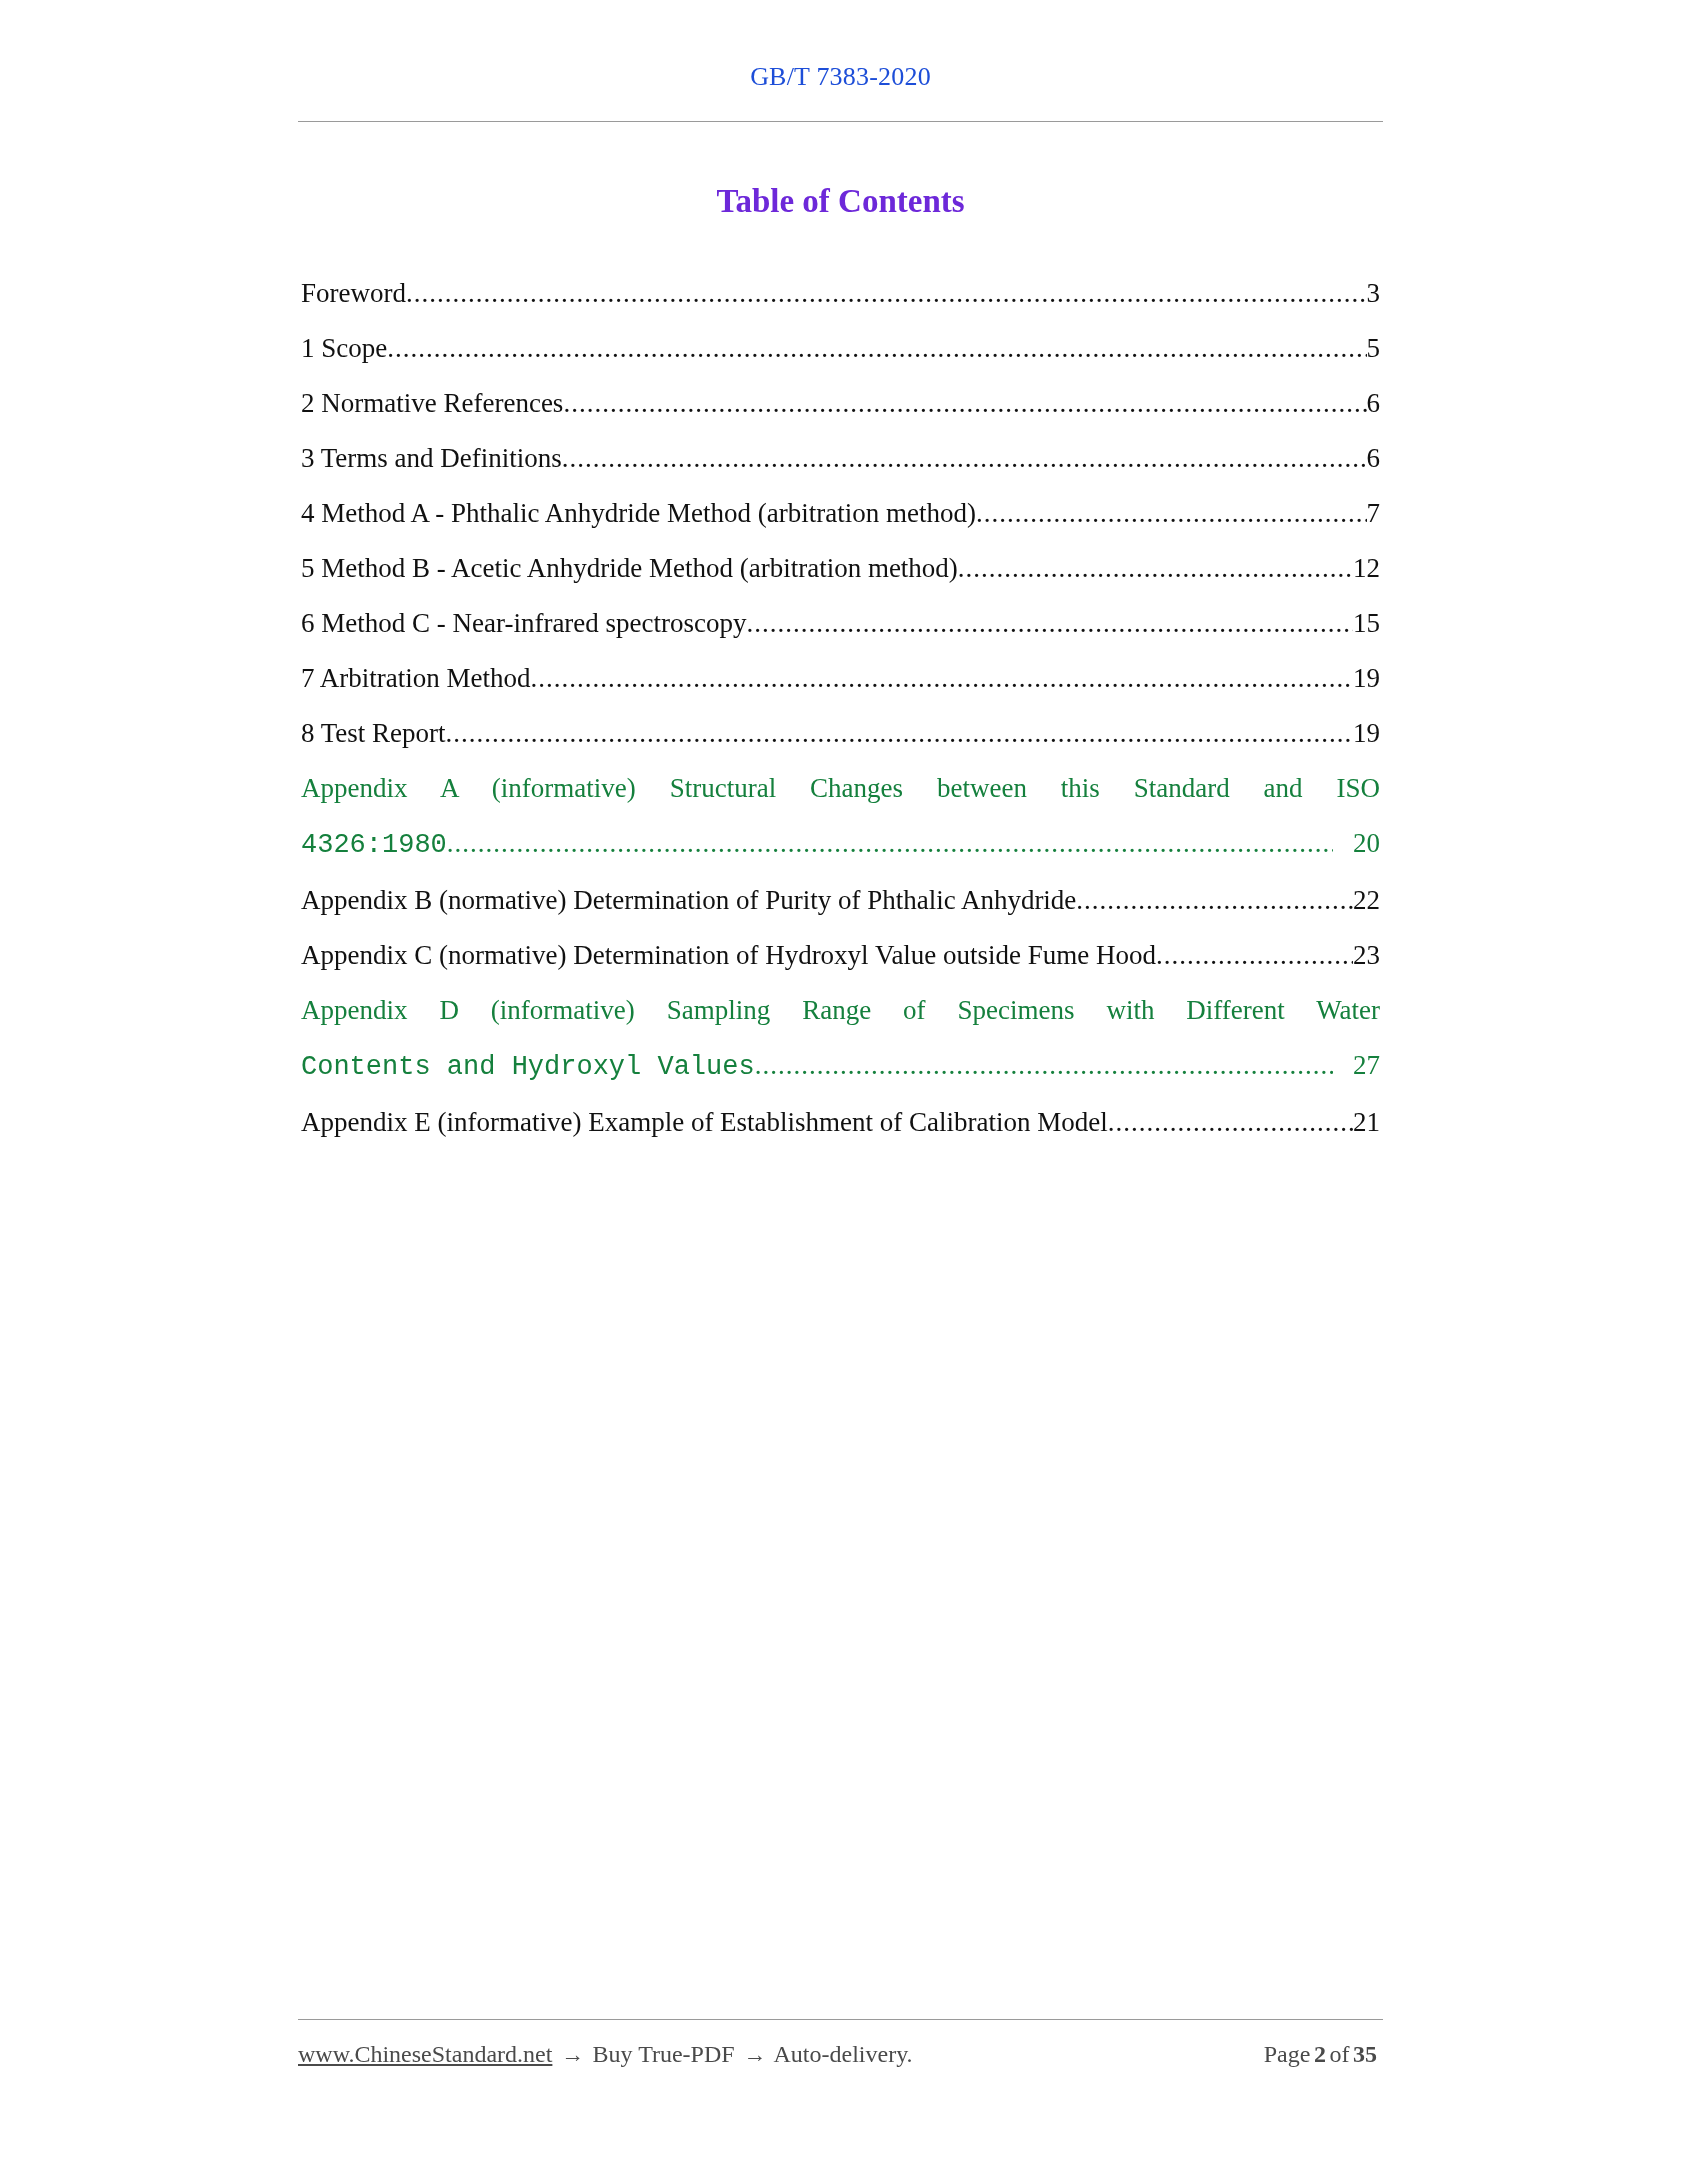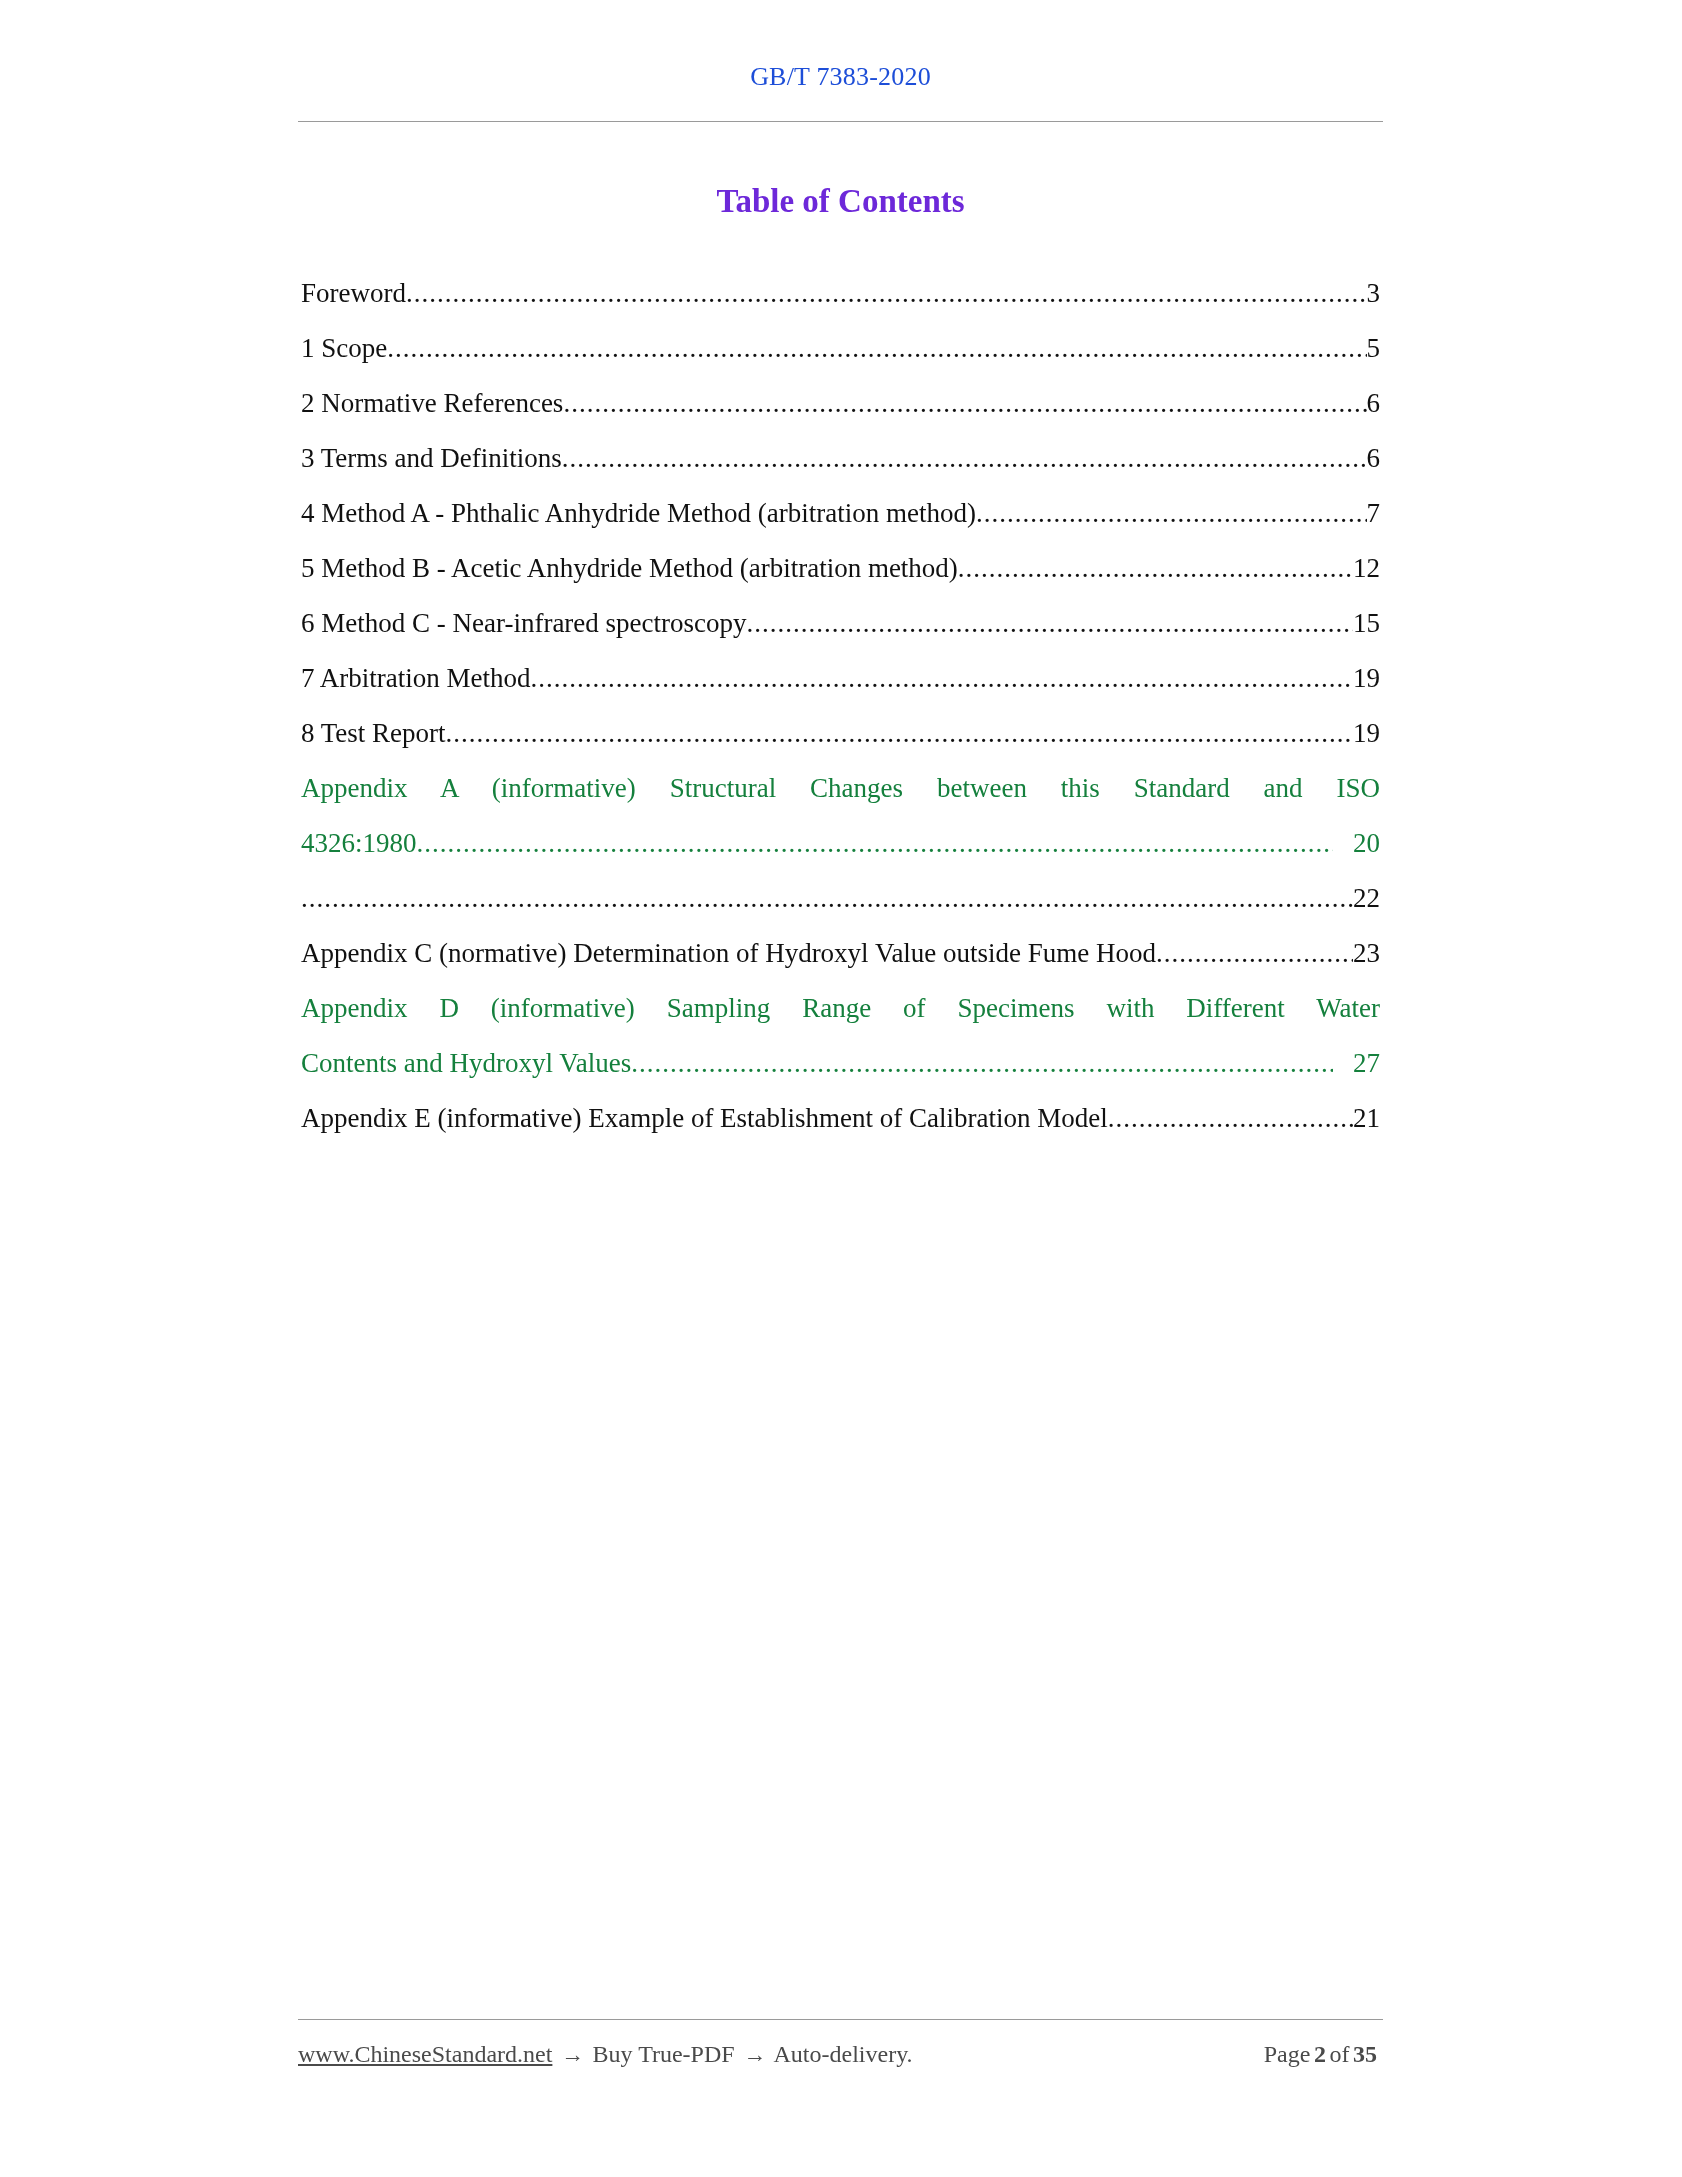--- a/index.html
+++ b/index.html
@@ -108,21 +108,21 @@
     text-align: justify;
     text-align-last: justify;
     white-space: normal;
   }
   .wrap-entry .last-line {
     display: flex;
     align-items: baseline;
     width: 100%;
     white-space: nowrap;
   }
-  .wrap-entry .last-line .label { flex: 0 0 auto; }
+  .wrap-entry .last-line .label { flex: 0 0 auto; font-family: Liberation Mono, monospace; }
   .wrap-entry .last-line .leader {
     flex: 1 1 auto;
     overflow: hidden;
     white-space: nowrap;
     letter-spacing: 1px;
     min-width: 0;
   }
   .wrap-entry .last-line .pageno { flex: 0 0 auto; margin-left: 20px; }
 
   
@@ -247,20 +247,21 @@
       <div class="wrap-entry">
         <span class="first-line">Appendix A (informative) Structural Changes between this Standard and ISO</span>
         <div class="last-line">
           <span class="label">4326:1980 </span>
           <span class="leader">....................................................................................................................................................................................................................................................................</span>
           <span class="pageno">20</span>
         </div>
       </div>
       <div class="toc-entry">
         <div class="row">
+          <span class="label">Appendix B (normative) Determination of Purity of Phthalic Anhydride</span>
           <span class="leader">....................................................................................................................................................................................................................................................................</span>
           <span class="pageno">22</span>
         </div>
       </div>
       <div class="toc-entry">
         <div class="row">
           <span class="label">Appendix C (normative) Determination of Hydroxyl Value outside Fume Hood</span>
           <span class="leader">....................................................................................................................................................................................................................................................................</span>
           <span class="pageno">23</span>
         </div>

